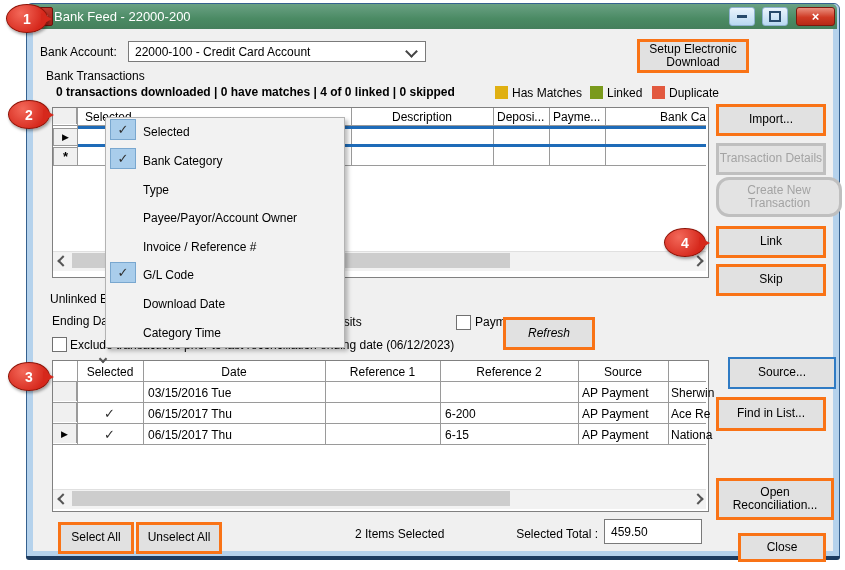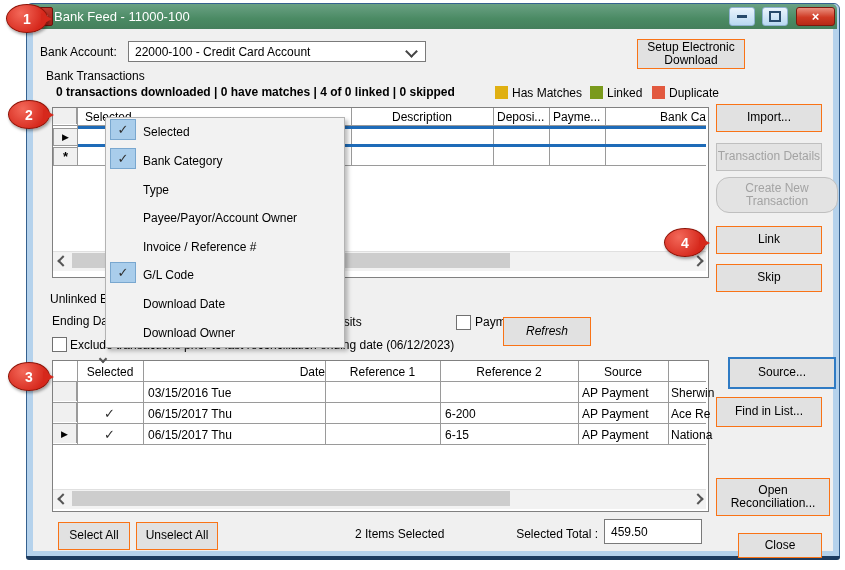--- a/index.html
+++ b/index.html
@@ -17,21 +17,21 @@
             border:1px solid #6e120c;border-radius:2px;}
   .app-icon::after{content:'';position:absolute;left:3px;top:8px;width:10px;height:3px;background:#fff;
             transform:rotate(-28deg);border-radius:2px;}
   .winbtn{height:17px;border:1px solid #8fb2d0;border-radius:3px;
           background:linear-gradient(180deg,#eaf4fd,#b9d9f1);display:flex;align-items:center;justify-content:center;}
   .winbtn .dash{width:10px;height:3px;background:#274a6b;}
   .winbtn .sq{width:8px;height:7px;border:2px solid #274a6b;}
   .btn-close{background:linear-gradient(180deg,#ea9180,#cf3a24 55%,#b62a17);border:1px solid #7c1a0e;
              color:#fff;font-weight:bold;font-size:13px;}
   
-  .btn{background:#e1e1e1;border:1px solid #f97316;display:flex;align-items:center;justify-content:center;
+  .btn{background:#e1e1e1;border:3px solid #f97316;display:flex;align-items:center;justify-content:center;
        text-align:center;line-height:1.1;cursor:default;}
   .btn.disabled{color:#a3a3a3;border-color:#bfbfbf;background:#e3e3e3;}
   .btn.focused{border:2px solid #2f7bc4;}
   
   .combo{background:#fff;border:1px solid #7a7a7a;display:flex;align-items:center;padding-left:6px;}
   .chev{width:7px;height:7px;border-right:2px solid #444;border-bottom:2px solid #444;transform:rotate(45deg);}
   .checkbox{width:13px;height:13px;background:#fff;border:1px solid #707070;}
   .textbox{background:#fff;border:1px solid #7a7a7a;display:flex;align-items:center;padding-left:6px;}
   
   .grid{background:#fff;border:1px solid #808080;}
@@ -70,21 +70,21 @@
 </style>
 </head>
 <body>
 
 <div id="screen">
 
   <div class="abs dialog"></div>
   <div class="abs dialog-shadow"></div>
   <div class="abs titlebar"></div>
   <div class="abs app-icon"></div>
-  <div class="abs title-text txt">Bank Feed - 11000-100</div>
+  <div class="abs title-text txt">Bank Feed - 22000-200</div>
   <div class="abs winbtn" style="left:729px;top:7px;width:24px;">
       <span class="dash"></span>
     </div>
   <div class="abs winbtn" style="left:762px;top:7px;width:24px;">
       <span class="sq"></span>
     </div>
   <div class="abs winbtn btn-close" style="left:796px;top:7px;width:37px;">
       <span>×</span>
     </div>
 
@@ -169,30 +169,30 @@
     <div class="mi">
         <span class="chkbox">
           <span class="check">✓</span>
         </span>
         <span class="label">G/L Code</span>
       </div>
     <div class="mi">
         <span class="label">Download Date</span>
       </div>
     <div class="mi">
-        <span class="label">Download Owner</span>
+        <span class="label">Category Time</span>
       </div>
   </div>
 
   <div class="abs grid" style="left:52px;top:360px;width:655px;height:150px;"></div>
   <div class="abs" style="left:100px;top:356px;z-index:2;">
       <span class="chev" style="display:block;width:4px;height:4px;border-color:#555;"></span>
     </div>
   <div class="abs hdr" style="left:77px;top:365px;width:66px;text-align:center;">Selected</div>
-  <div class="abs hdr" style="left:143px;top:365px;width:182px;text-align:right;">Date</div>
+  <div class="abs hdr" style="left:143px;top:365px;width:182px;text-align:center;">Date</div>
   <div class="abs hdr" style="left:325px;top:365px;width:115px;text-align:center;">Reference 1</div>
   <div class="abs hdr" style="left:440px;top:365px;width:138px;text-align:center;">Reference 2</div>
   <div class="abs hdr" style="left:578px;top:365px;width:90px;text-align:center;">Source</div>
   <div class="abs hline" style="left:53px;top:381px;width:653px;"></div>
   <div class="abs vline" style="left:77px;top:361px;height:84px;"></div>
   <div class="abs vline" style="left:143px;top:361px;height:84px;"></div>
   <div class="abs vline" style="left:325px;top:361px;height:84px;"></div>
   <div class="abs vline" style="left:440px;top:361px;height:84px;"></div>
   <div class="abs vline" style="left:578px;top:361px;height:84px;"></div>
   <div class="abs vline" style="left:668px;top:361px;height:84px;"></div>

